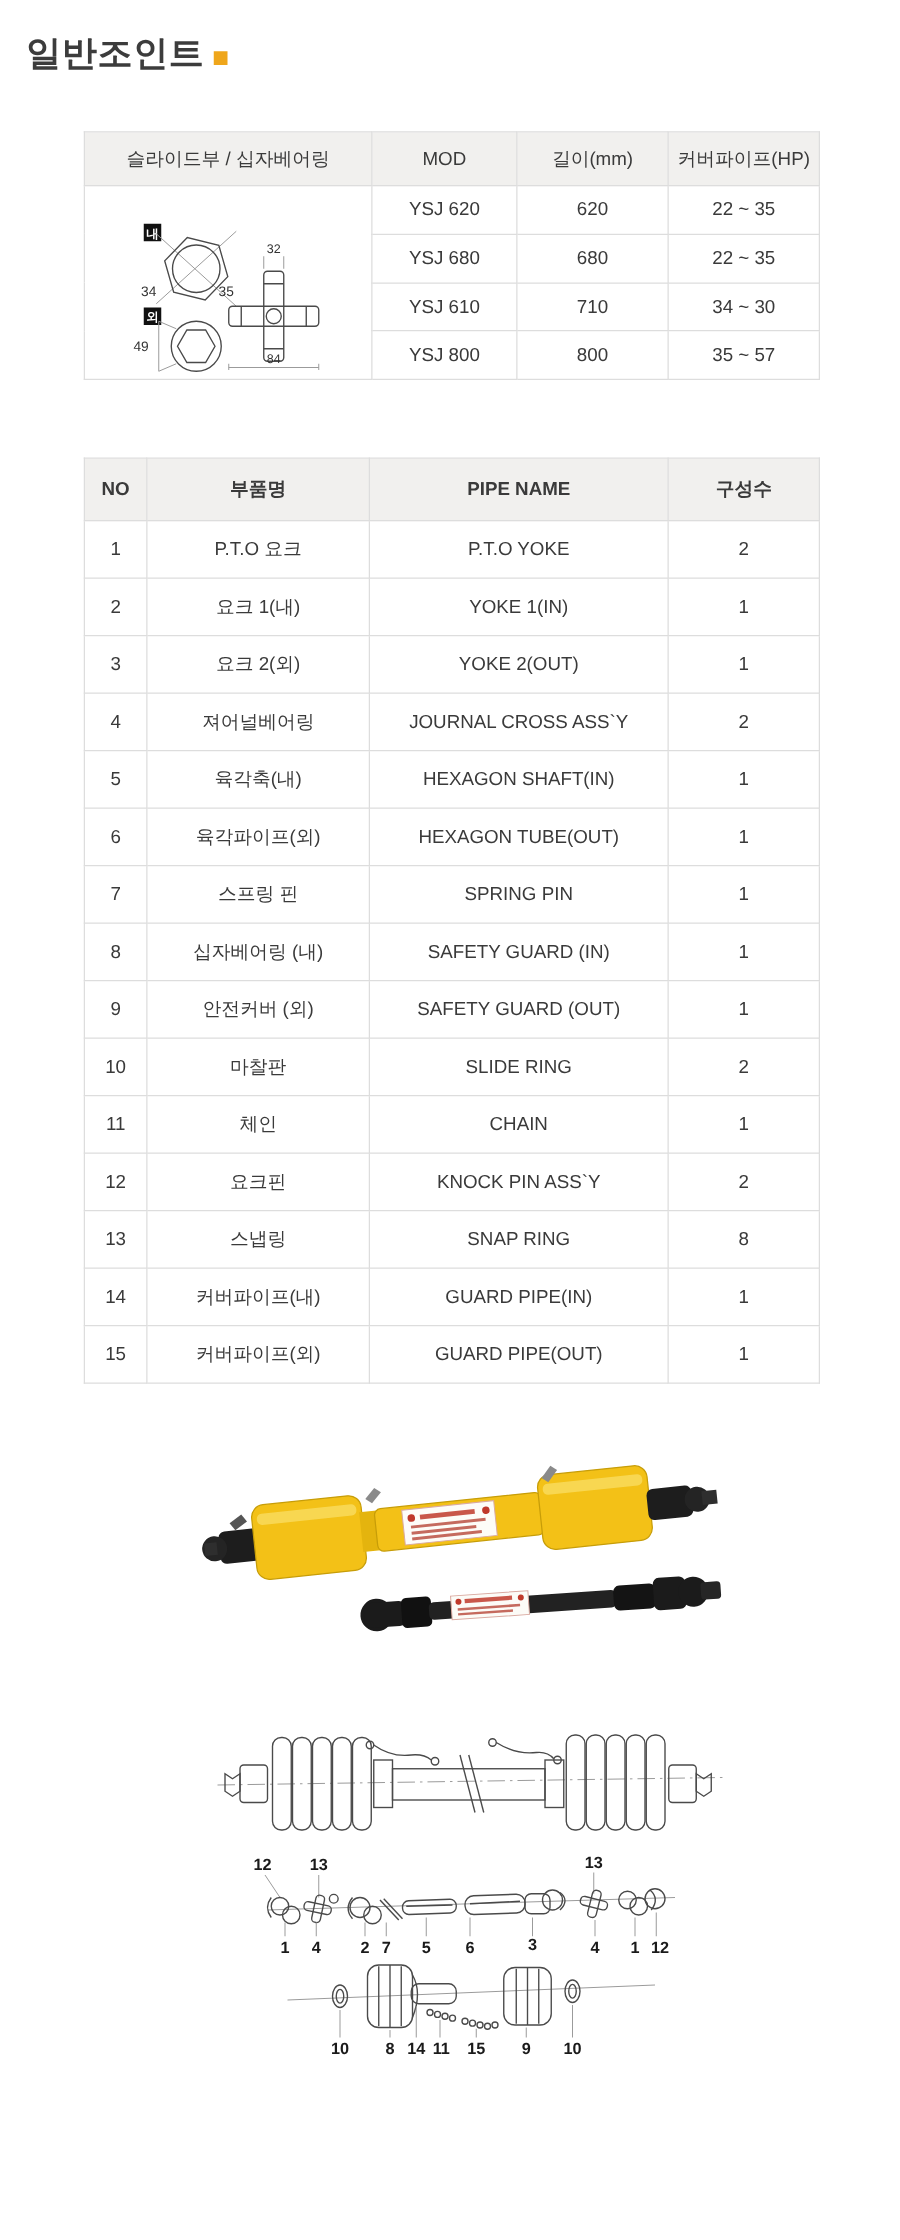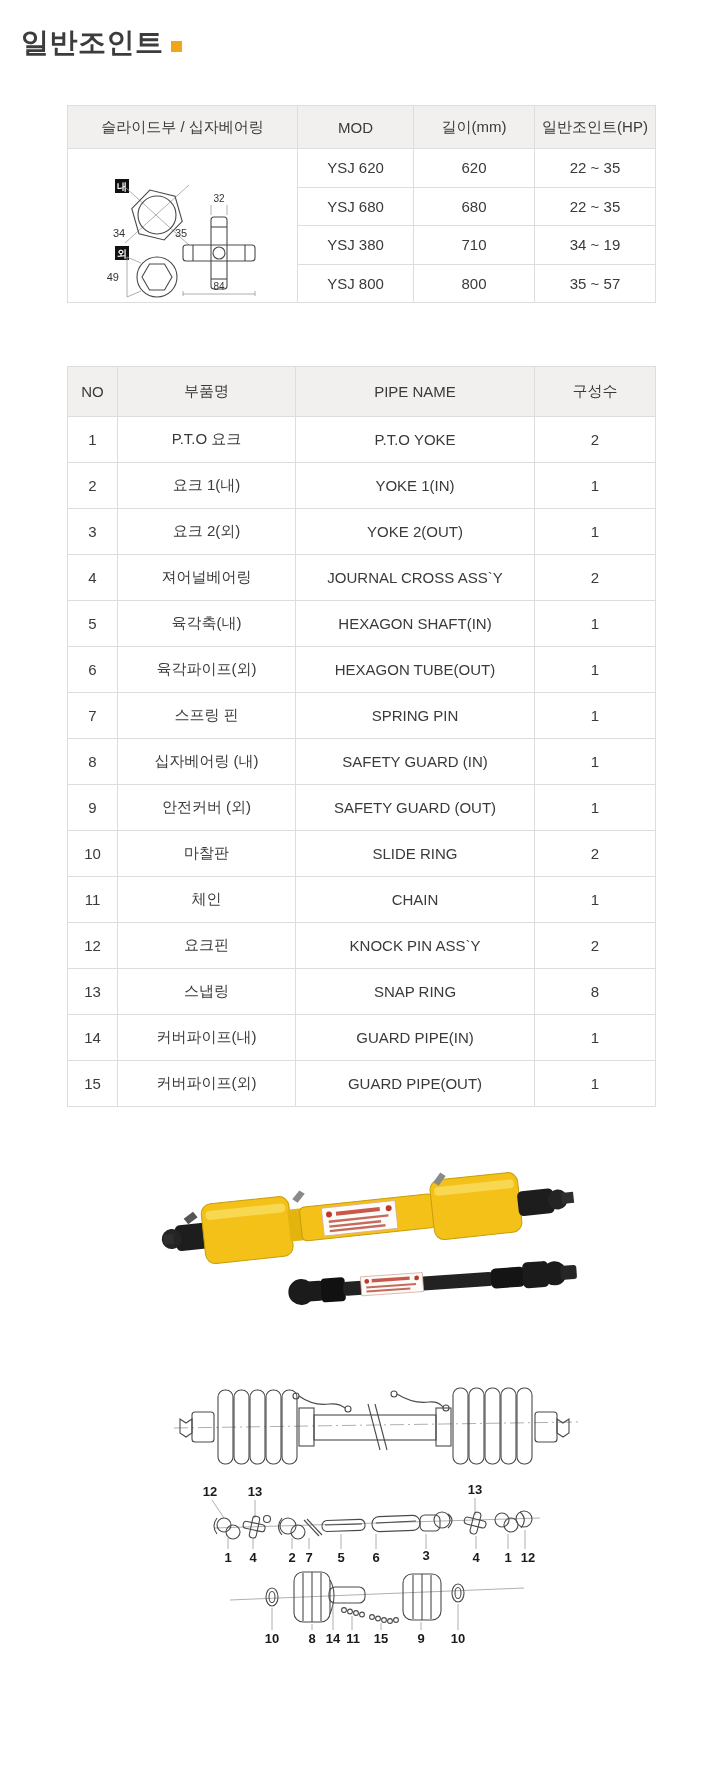--- a/index.html
+++ b/index.html
@@ -18,21 +18,21 @@
   table { border-collapse:collapse; position:absolute; table-layout:fixed; background:#fff; }
   th, td { border:1px solid #ddd; text-align:center; vertical-align:middle; font-size:15px; color:#3a3a3a; }
   th { background:#f1f0ee; font-weight:400; }
 
   .spec-table { left:67px; top:105px; width:588px; }
   .spec-table th { height:43px; }
   .spec-table td { height:38px; }
   .drawing-cell { padding:0; }
 
   .parts-table { left:67px; top:366px; width:588px; }
-  .parts-table th { height:50px; }
+  .parts-table th { height:50px;font-weight:bold; }
   .parts-table td { height:46px; }
 
   
   .photo { position:absolute; left:145px; top:1160px; width:455px; height:170px; }
   .diagram { position:absolute; left:172px; top:1368px; width:410px; height:300px; }
 
   .dim  { font:11px "Liberation Sans", sans-serif; fill:#333; }
   .dims { font:10px "Liberation Sans", sans-serif; fill:#333; }
   .boxlbl { font:700 10px "Liberation Sans", sans-serif; fill:#fff; }
   .num  { font:700 13px "Liberation Sans", sans-serif; fill:#1a1a1a; }
@@ -53,21 +53,21 @@
         <col style="width:230px">
         <col style="width:116px">
         <col style="width:121px">
         <col style="width:121px">
       </colgroup>
     <thead>
       <tr>
         <th>슬라이드부 / 십자베어링</th>
         <th>MOD</th>
         <th>길이(mm)</th>
-        <th>일반조인트(HP)</th>
+        <th>커버파이프(HP)</th>
       </tr>
     </thead>
     <tbody>
       <tr>
         <td rowspan="4" class="drawing-cell">
           <svg width="228" height="150" viewBox="0 0 228 150">
 
             <rect x="46" y="30" width="14" height="14" fill="#111"></rect>
             <text class="boxlbl" x="53" y="41" text-anchor="middle">내</text>
             <g class="thin">
@@ -117,23 +117,23 @@
         <td>YSJ 620</td>
         <td>620</td>
         <td>22 ~ 35</td>
       </tr>
       <tr>
         <td>YSJ 680</td>
         <td>680</td>
         <td>22 ~ 35</td>
       </tr>
       <tr>
-        <td>YSJ 380</td>
+        <td>YSJ 610</td>
         <td>710</td>
-        <td>34 ~ 19</td>
+        <td>34 ~ 30</td>
       </tr>
       <tr>
         <td>YSJ 800</td>
         <td>800</td>
         <td>35 ~ 57</td>
       </tr>
     </tbody>
   </table>
 
   <table class="parts-table">

